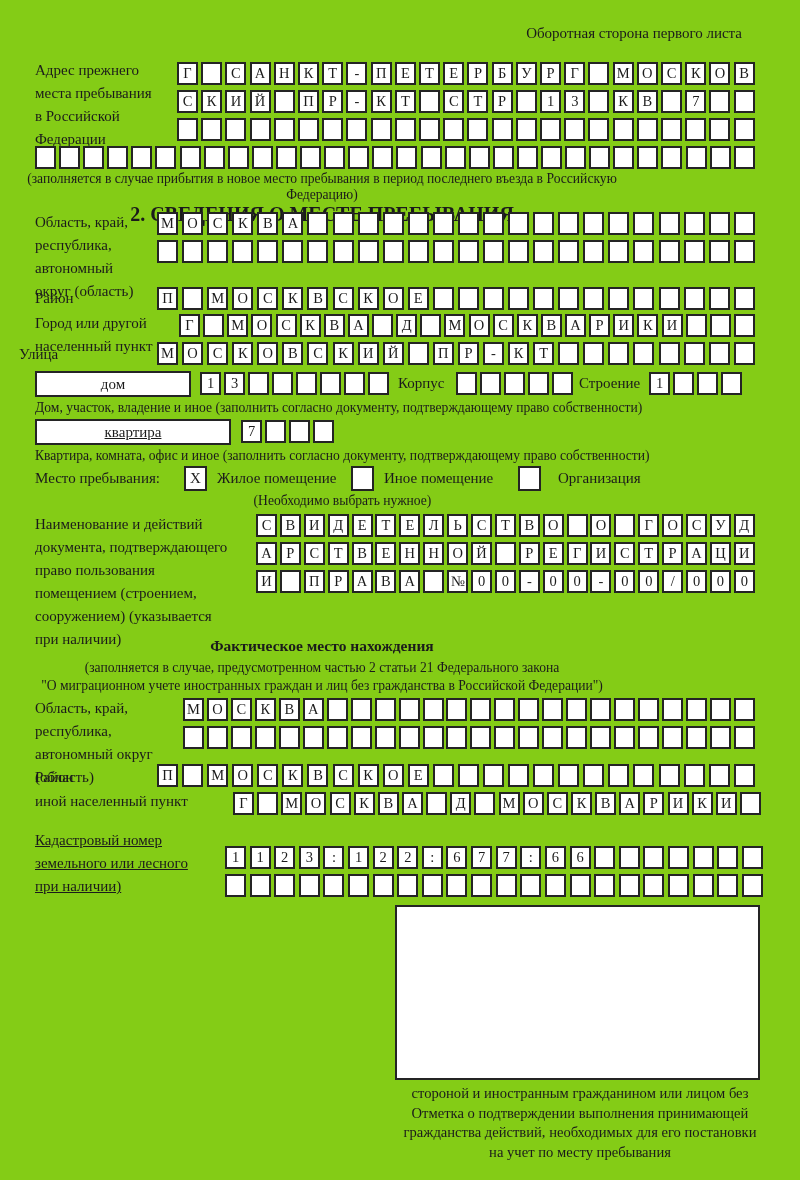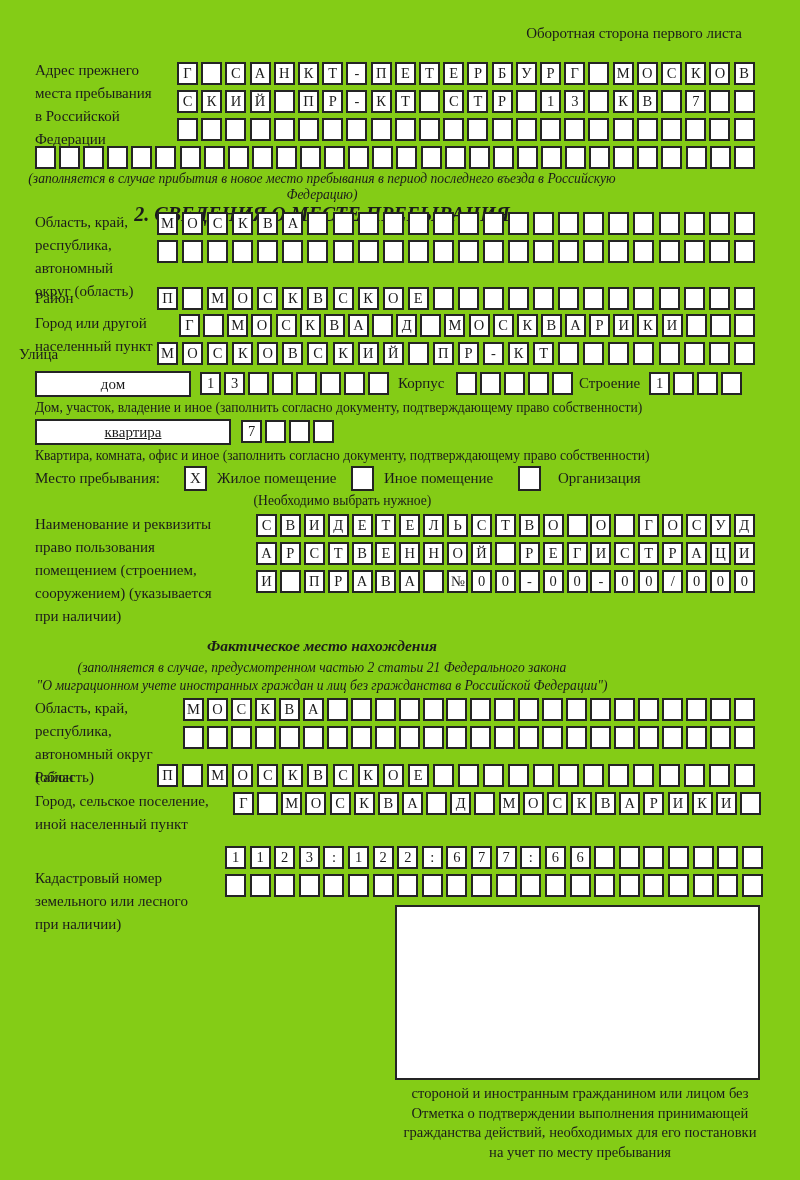--- a/index.html
+++ b/index.html
@@ -1,21 +1,21 @@
 <!DOCTYPE html>
 <html><head>
 <meta charset="utf-8">
 <style>
   html,body{margin:0;padding:0;background:#ffffff;}
   body{width:800px;height:1180px;font-family:"Liberation Serif",serif;color:#1b1b1b;}
   .sheet{position:relative;width:800px;height:1180px;background:#84cc16;overflow:hidden;}
   .abs{position:absolute;}
   .lbl{font-size:15px;line-height:23px;}
   .sm{font-size:13.6px;line-height:16px;}
-  .ctr{left:0;width:644px;text-align:center;font-style:italic;}
+  .ctr{left:0;width:644px;text-align:center;}
   .b{font-weight:bold;}
   .cellrow{display:flex;justify-content:space-between;}
   .cell{width:21px;height:23px;border:2px solid #242424;box-sizing:border-box;
         display:flex;align-items:center;justify-content:center;
         font-size:14.5px;line-height:1;background:#fff;flex:0 0 auto;}
   .wbox{border:2px solid #242424;box-sizing:border-box;height:26px;
         display:flex;align-items:center;justify-content:center;font-size:15px;background:#fff;}
   .checkbox{width:23px;height:25px;border:2px solid #242424;box-sizing:border-box;
         display:flex;align-items:center;justify-content:center;font-size:15px;background:#fff;}
   .stampbox{border:2px solid #242424;box-sizing:border-box;background:#fff;}
@@ -334,21 +334,22 @@
   <div class="abs lbl" style="left:35px;top:467px;">Место пребывания:</div>
   <div class="abs checkbox" style="left:184px;top:466px;">X</div>
   <div class="abs lbl" style="left:217px;top:467px;">Жилое помещение</div>
   <div class="abs checkbox" style="left:351px;top:466px;"></div>
   <div class="abs lbl" style="left:384px;top:467px;">Иное помещение</div>
   <div class="abs checkbox" style="left:518px;top:466px;"></div>
   <div class="abs lbl" style="left:558px;top:467px;">Организация</div>
   <div class="abs sm" style="left:35px;top:493px;width:615px;text-align:center;">(Необходимо выбрать нужное)</div>
 
   <div class="abs lbl" style="left:35px;top:513px;width:220px;">
-    <div>Наименование и реквизиты</div>
+    <div>Наименование и действий</div>
+    <div>документа, подтверждающего</div>
     <div>право пользования</div>
     <div>помещением (строением,</div>
     <div>сооружением) (указывается</div>
     <div>при наличии)</div>
   </div>
   <div class="abs cellrow" style="left:256px;top:514px;width:499px;">
       <span class="cell">С</span>
       <span class="cell">В</span>
       <span class="cell">И</span>
       <span class="cell">Д</span>
@@ -502,21 +503,20 @@
       <span class="cell"></span>
       <span class="cell"></span>
       <span class="cell"></span>
       <span class="cell"></span>
       <span class="cell"></span>
       <span class="cell"></span>
       <span class="cell"></span>
     </div>
 
   <div class="abs lbl" style="left:35px;top:790px;width:200px;">
-    <div>Город, сельское поселение,</div>
     <div>иной населенный пункт</div>
   </div>
   <div class="abs cellrow" style="left:233px;top:792px;width:528px;">
       <span class="cell">Г</span>
       <span class="cell"></span>
       <span class="cell">М</span>
       <span class="cell">О</span>
       <span class="cell">С</span>
       <span class="cell">К</span>
       <span class="cell">В</span>
@@ -530,21 +530,21 @@
       <span class="cell">К</span>
       <span class="cell">В</span>
       <span class="cell">А</span>
       <span class="cell">Р</span>
       <span class="cell">И</span>
       <span class="cell">К</span>
       <span class="cell">И</span>
       <span class="cell"></span>
     </div>
 
-  <div class="abs lbl" style="left:35px;top:867px;width:185px;">
+  <div class="abs lbl" style="left:35px;top:829px;width:185px;text-decoration:underline;">
     <div>Кадастровый номер</div>
     <div>земельного или лесного</div>
     <div>при наличии)</div>
   </div>
   <div class="abs cellrow" style="left:225px;top:846px;width:538px;">
       <span class="cell">1</span>
       <span class="cell">1</span>
       <span class="cell">2</span>
       <span class="cell">3</span>
       <span class="cell">:</span>

